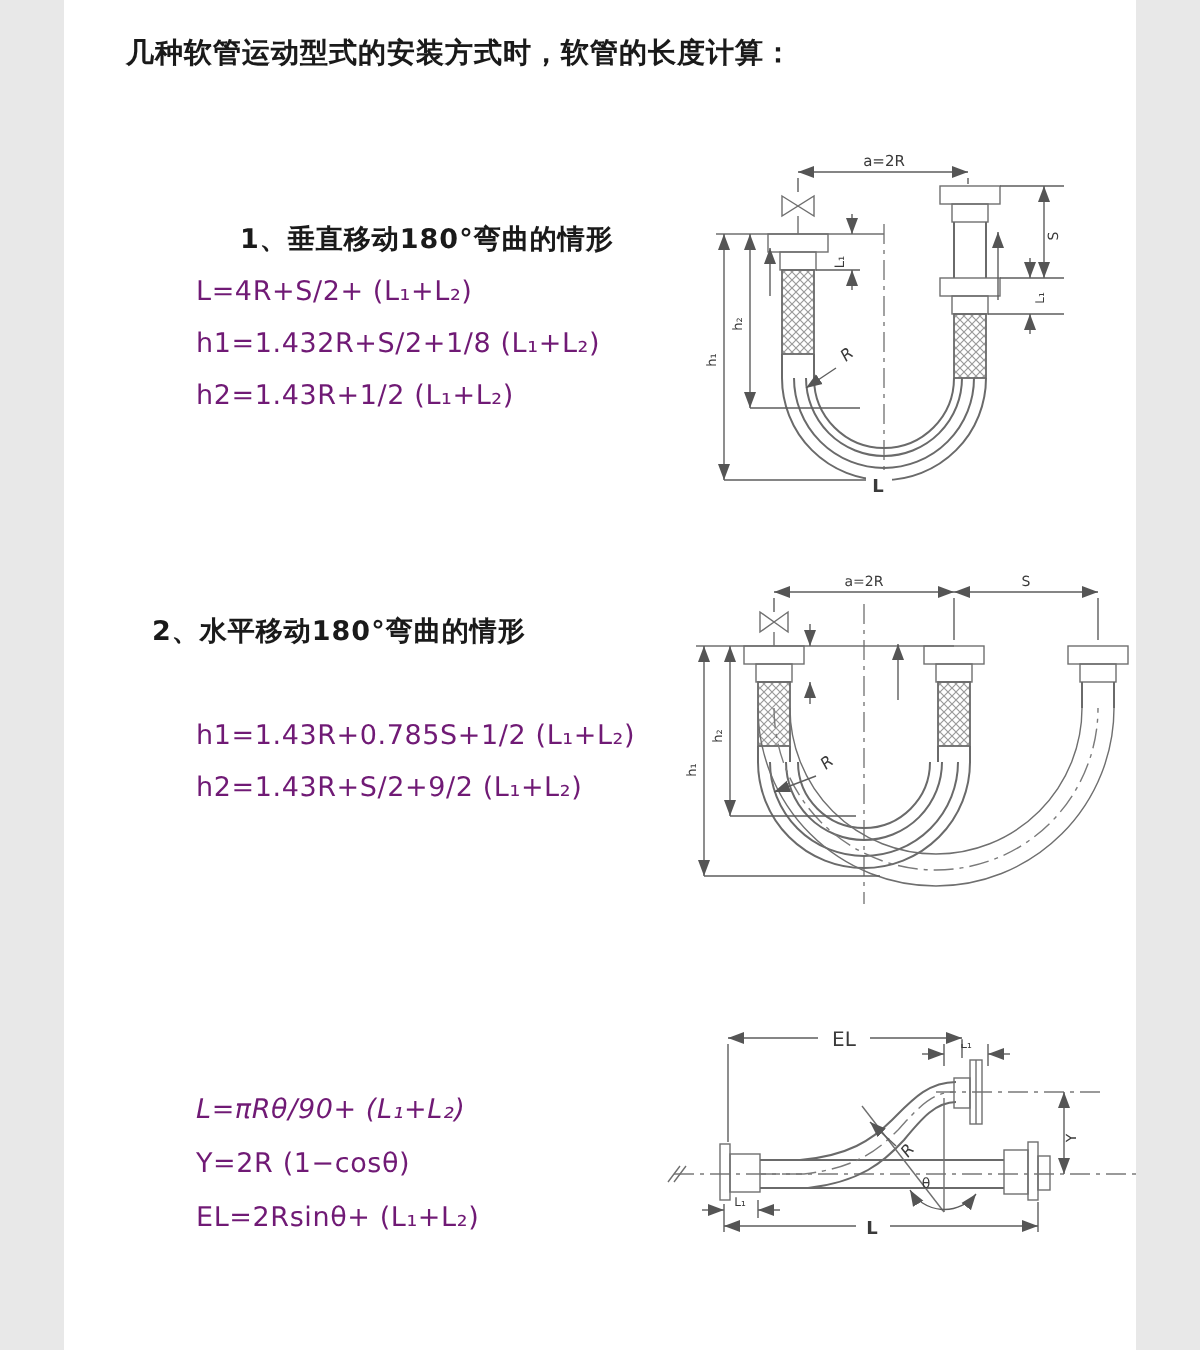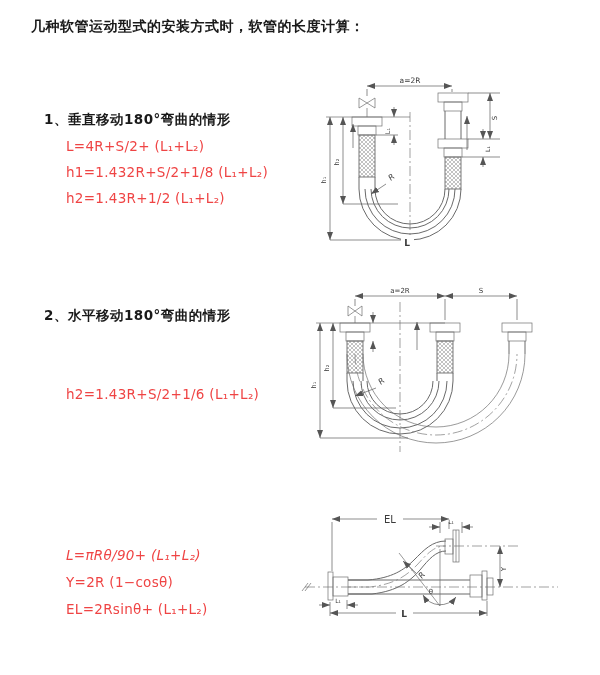--- a/index.html
+++ b/index.html
@@ -1,54 +1,55 @@
 <!DOCTYPE html>
 <html><head>
 <meta charset="utf-8">
 <style>
   html,body{margin:0;padding:0;background:#e8e8e8;}
   .page{
-    position:relative;width:600px;height:675px;margin:0 auto;
+    position:relative;width:536px;height:675px;margin:0 auto;
     background:#ffffff;overflow:hidden;
     font-family:"DejaVu Sans","Liberation Sans",sans-serif;color:#1a1a1a;
   }
   .doc-title{
     position:absolute;left:31px;top:18px;font-size:14px;font-weight:700;
     letter-spacing:0.5px;white-space:nowrap;
   }
   .section-heading{
     position:absolute;left:44px;font-size:13.5px;font-weight:700;
     letter-spacing:0.5px;white-space:nowrap;
   }
   .formula{
     position:absolute;left:66px;font-size:13.5px;font-weight:400;
-    letter-spacing:0.3px;white-space:nowrap;color:#ef4444;
+    letter-spacing:0.3px;white-space:nowrap;color:#701a75;
   }
   .diagram{position:absolute;}
   svg text{font-family:"DejaVu Sans","Liberation Sans",sans-serif;fill:#3a3a3a;}
   .geo{stroke:#6a6a6a;stroke-width:1;fill:none;}
   .thin{stroke:#6f6f6f;stroke-width:0.7;fill:none;}
   .dim{stroke:#5d5d5d;stroke-width:0.7;fill:none;}
   .cl{stroke:#7a7a7a;stroke-width:0.7;fill:none;stroke-dasharray:10 3 2 3;}
   .braid{stroke:#6a6a6a;stroke-width:0.9;}
 </style>
 </head>
 <body>
 
 <div class="page">
 
   <div class="doc-title">几种软管运动型式的安装方式时，软管的长度计算：</div>
 
-  <div class="section-heading" style="top:111px;">1、垂直移动180°弯曲的情形</div>
+  <div class="section-heading" style="top:111px;margin-left:44px;">1、垂直移动180°弯曲的情形</div>
   <div class="formula" style="top:138px;">L=4R+S/2+ (L₁+L₂)</div>
   <div class="formula" style="top:164px;">h1=1.432R+S/2+1/8 (L₁+L₂)</div>
   <div class="formula" style="top:190px;">h2=1.43R+1/2 (L₁+L₂)</div>
 
   <div class="section-heading" style="top:307px;">2、水平移动180°弯曲的情形</div>
-  <div class="formula" style="top:386px;">h2=1.43R+S/2+1/6 (L₁+L₂)</div>
+  <div class="formula" style="top:360px;">h1=1.43R+0.785S+1/2 (L₁+L₂)</div>
+  <div class="formula" style="top:386px;">h2=1.43R+S/2+9/2 (L₁+L₂)</div>
 
   <div class="formula" style="top:547px;font-style:italic;">L=πRθ/90+ (L₁+L₂)</div>
   <div class="formula" style="top:574px;">Y=2R (1−cosθ)</div>
   <div class="formula" style="top:601px;">EL=2Rsinθ+ (L₁+L₂)</div>
 
   <svg class="diagram" style="left:310px;top:66px;" width="262" height="192" viewBox="310 66 262 192">
     <defs>
       <pattern id="br1" width="4" height="4" patternUnits="userSpaceOnUse">
         <path d="M0,4 L4,0 M0,0 L4,4" stroke="#9a9a9a" stroke-width="0.6"></path>
       </pattern>

